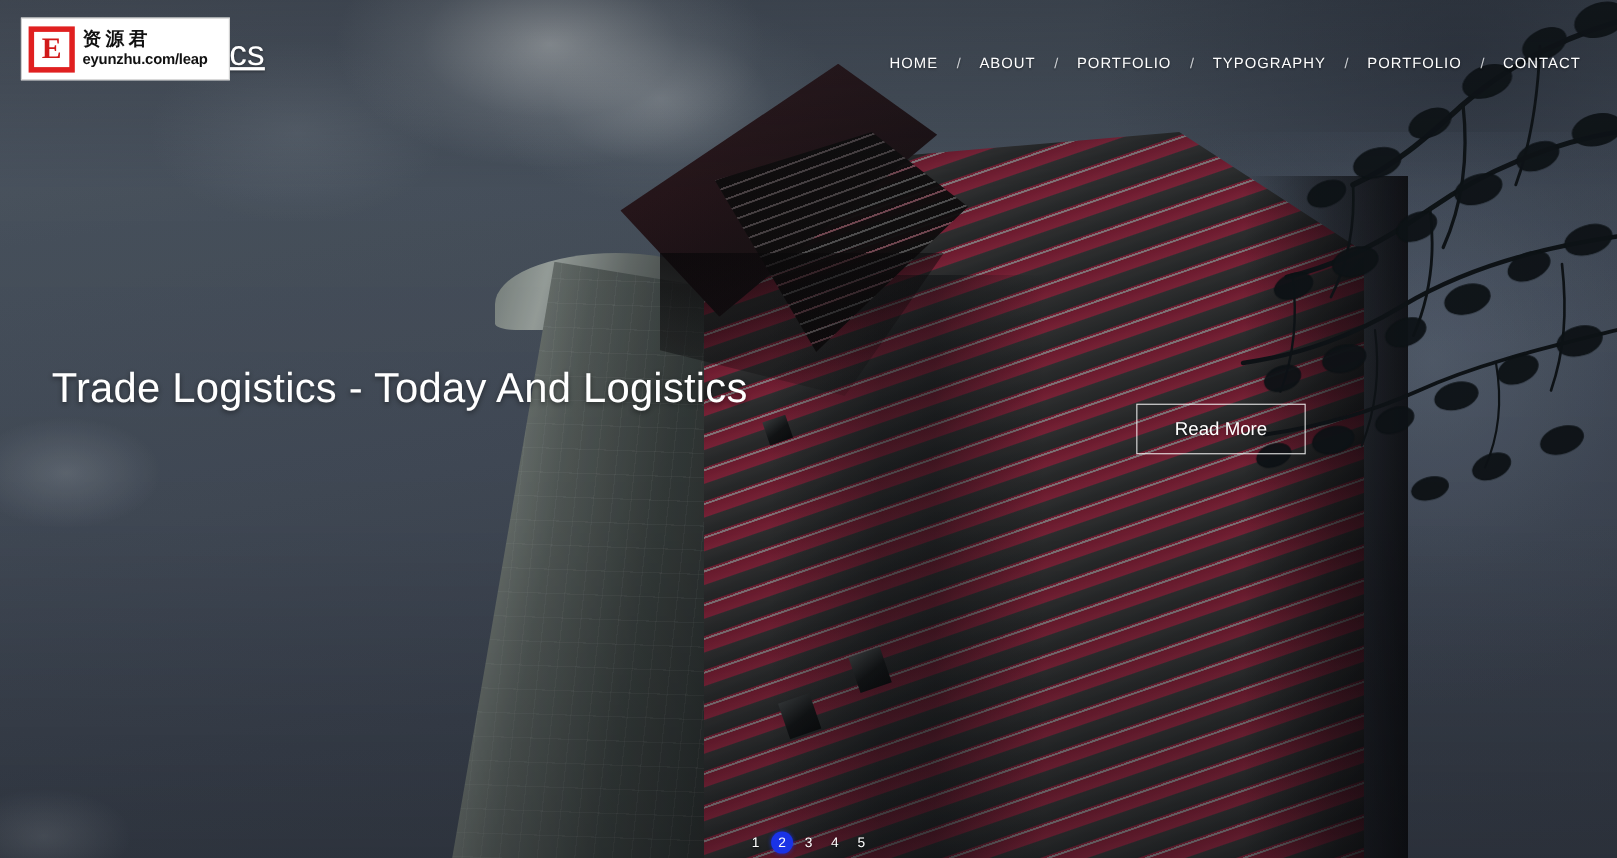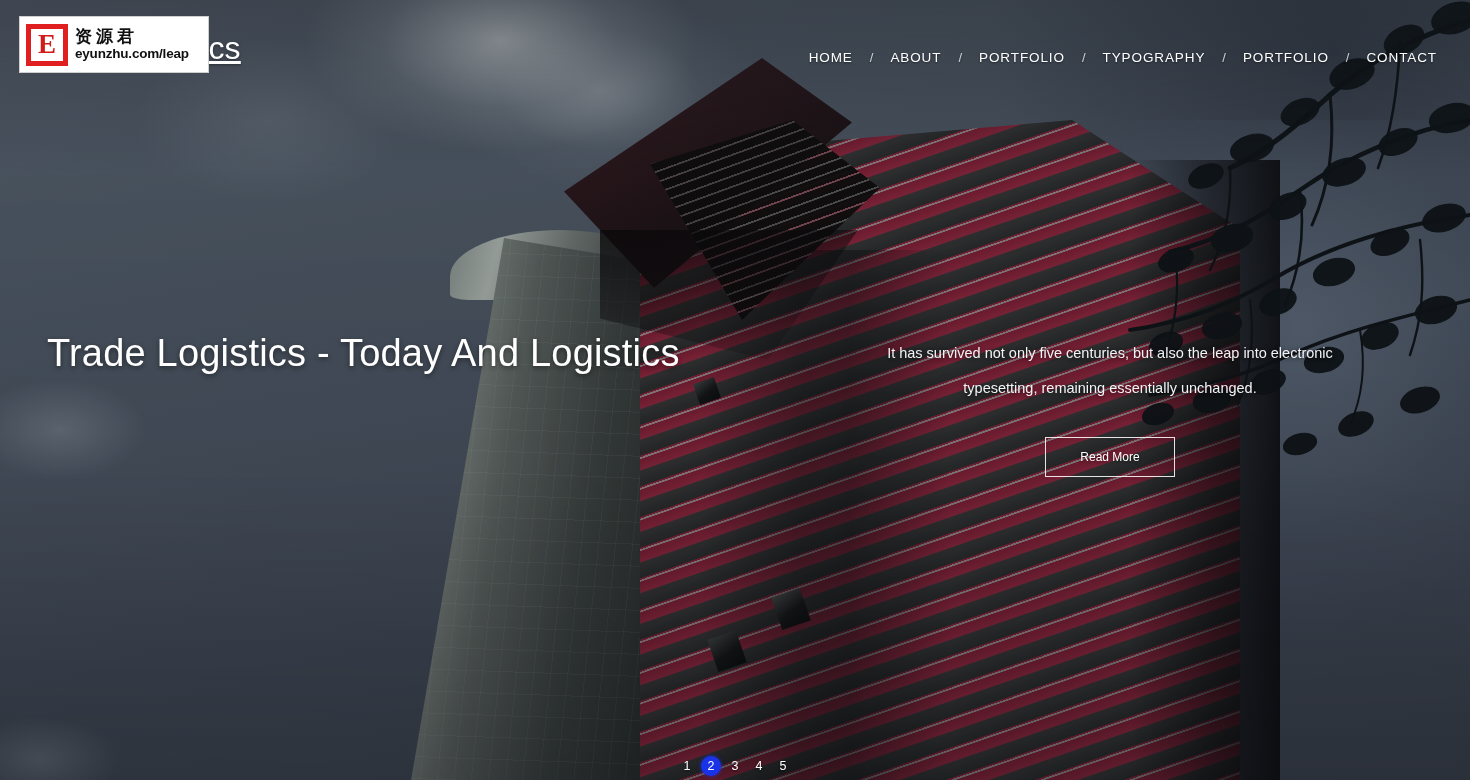--- a/index.html
+++ b/index.html
@@ -211,21 +211,21 @@
     text-align:center;
   }
   .slide-text {
     color:#f2f3f5; font-size:14.5px; line-height:2.4;
     text-shadow:0 1px 4px rgba(0,0,0,0.55);
   }
   .read-more {
     display:inline-block; margin-top:31px;
     padding:12px 34px;
     border:1px solid rgba(255,255,255,0.88);
-    color:#ffffff; font-size:12px; background:transparent;
+    color:#ffffff; font-size:17px; background:transparent;
     text-decoration:none; line-height:1.2;
     text-shadow:0 1px 3px rgba(0,0,0,0.45);
     cursor:pointer;
   }
 
   
   .slider-pager {
     position:absolute; left:0; right:0; bottom:0; height:28px;
     display:flex; align-items:center; justify-content:center; gap:4px;
     z-index:35;
@@ -342,21 +342,20 @@
       <span class="nav-sep">/</span>
       <a class="nav-link" href="#">CONTACT</a>
     </nav>
   </header>
 
   <div class="slide-left">
     <h1 class="slide-title">Trade Logistics - Today And Logistics</h1>
   </div>
 
   <div class="slide-right">
-    <p class="slide-text">It has survived not only five centuries, but also the leap into electronic typesetting, remaining essentially unchanged.</p>
     <a class="read-more" href="#">Read More</a>
   </div>
 
   <div class="slider-pager">
     <span class="pager-dot">1</span>
     <span class="pager-dot active">2</span>
     <span class="pager-dot">3</span>
     <span class="pager-dot">4</span>
     <span class="pager-dot">5</span>
   </div>

